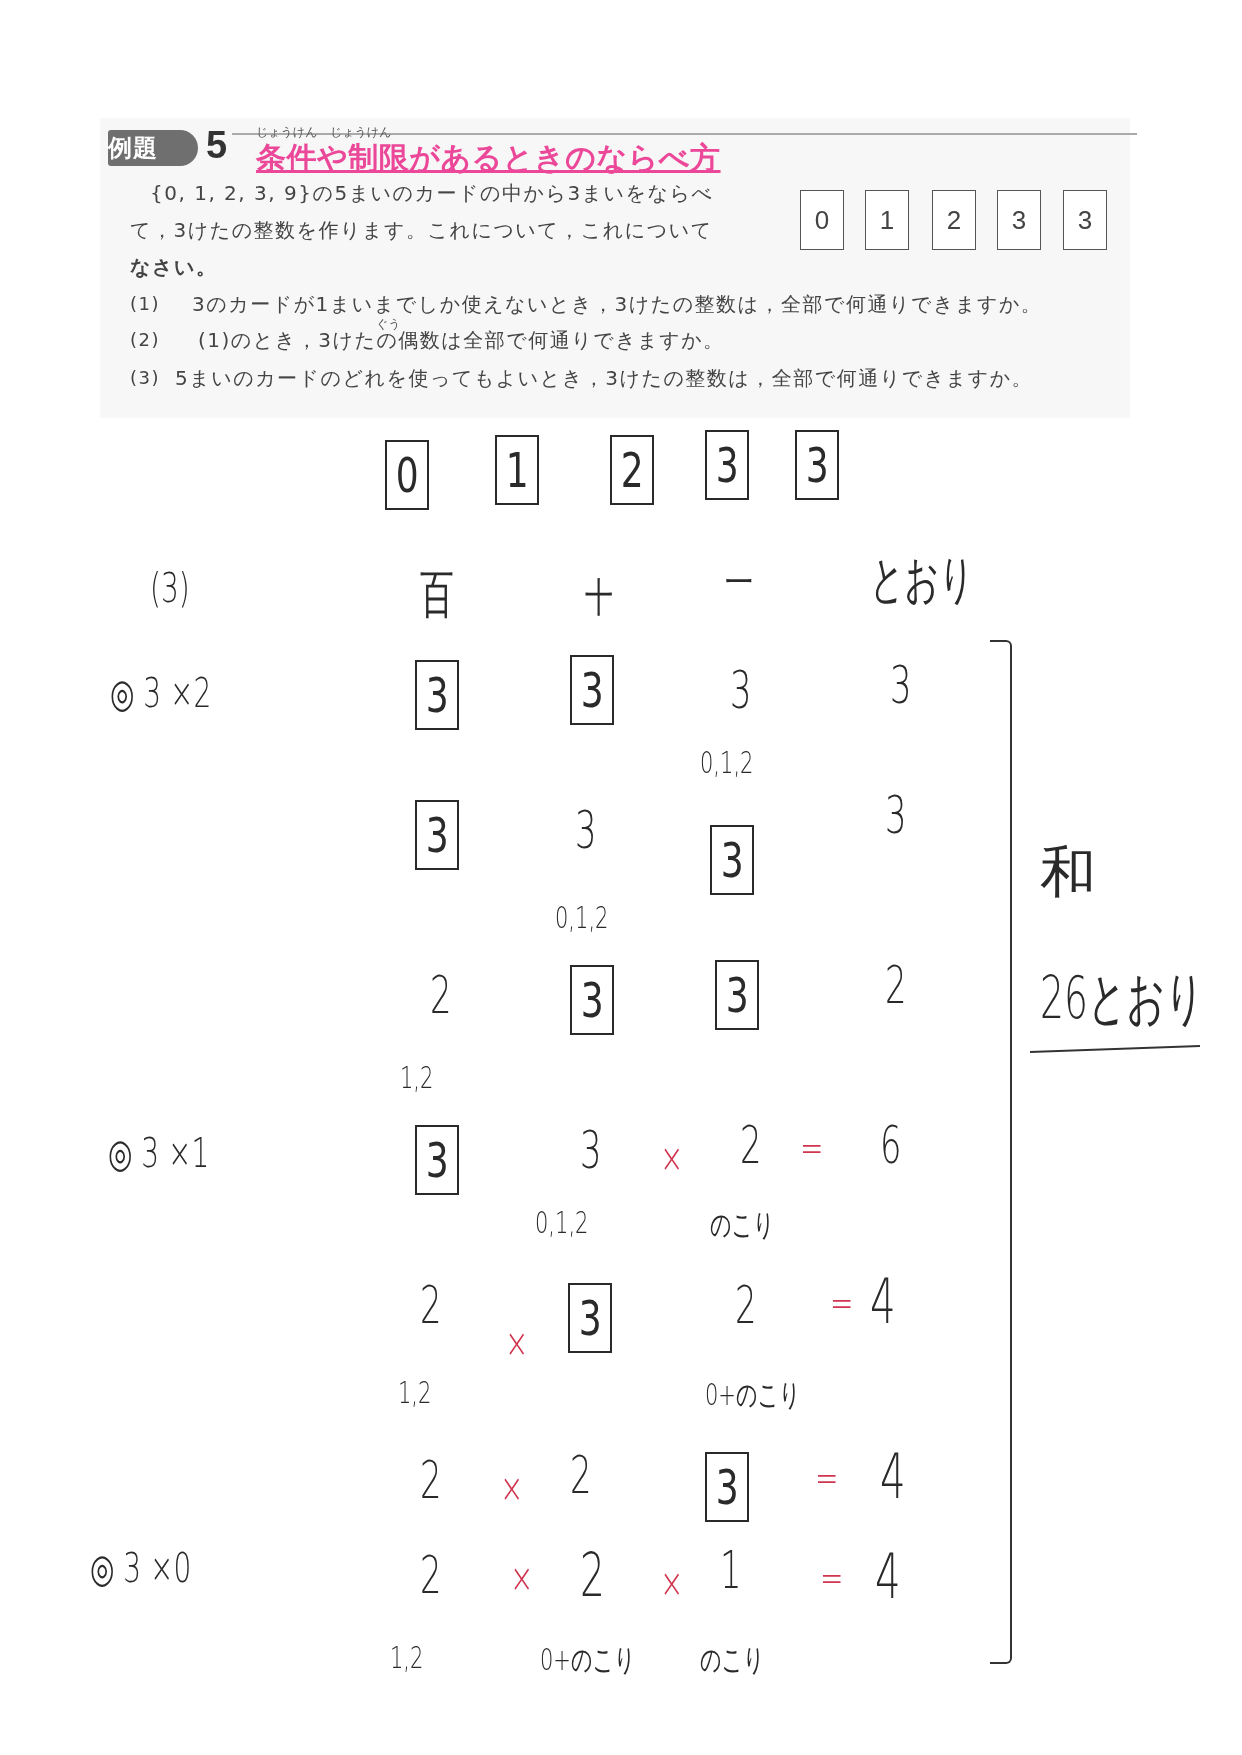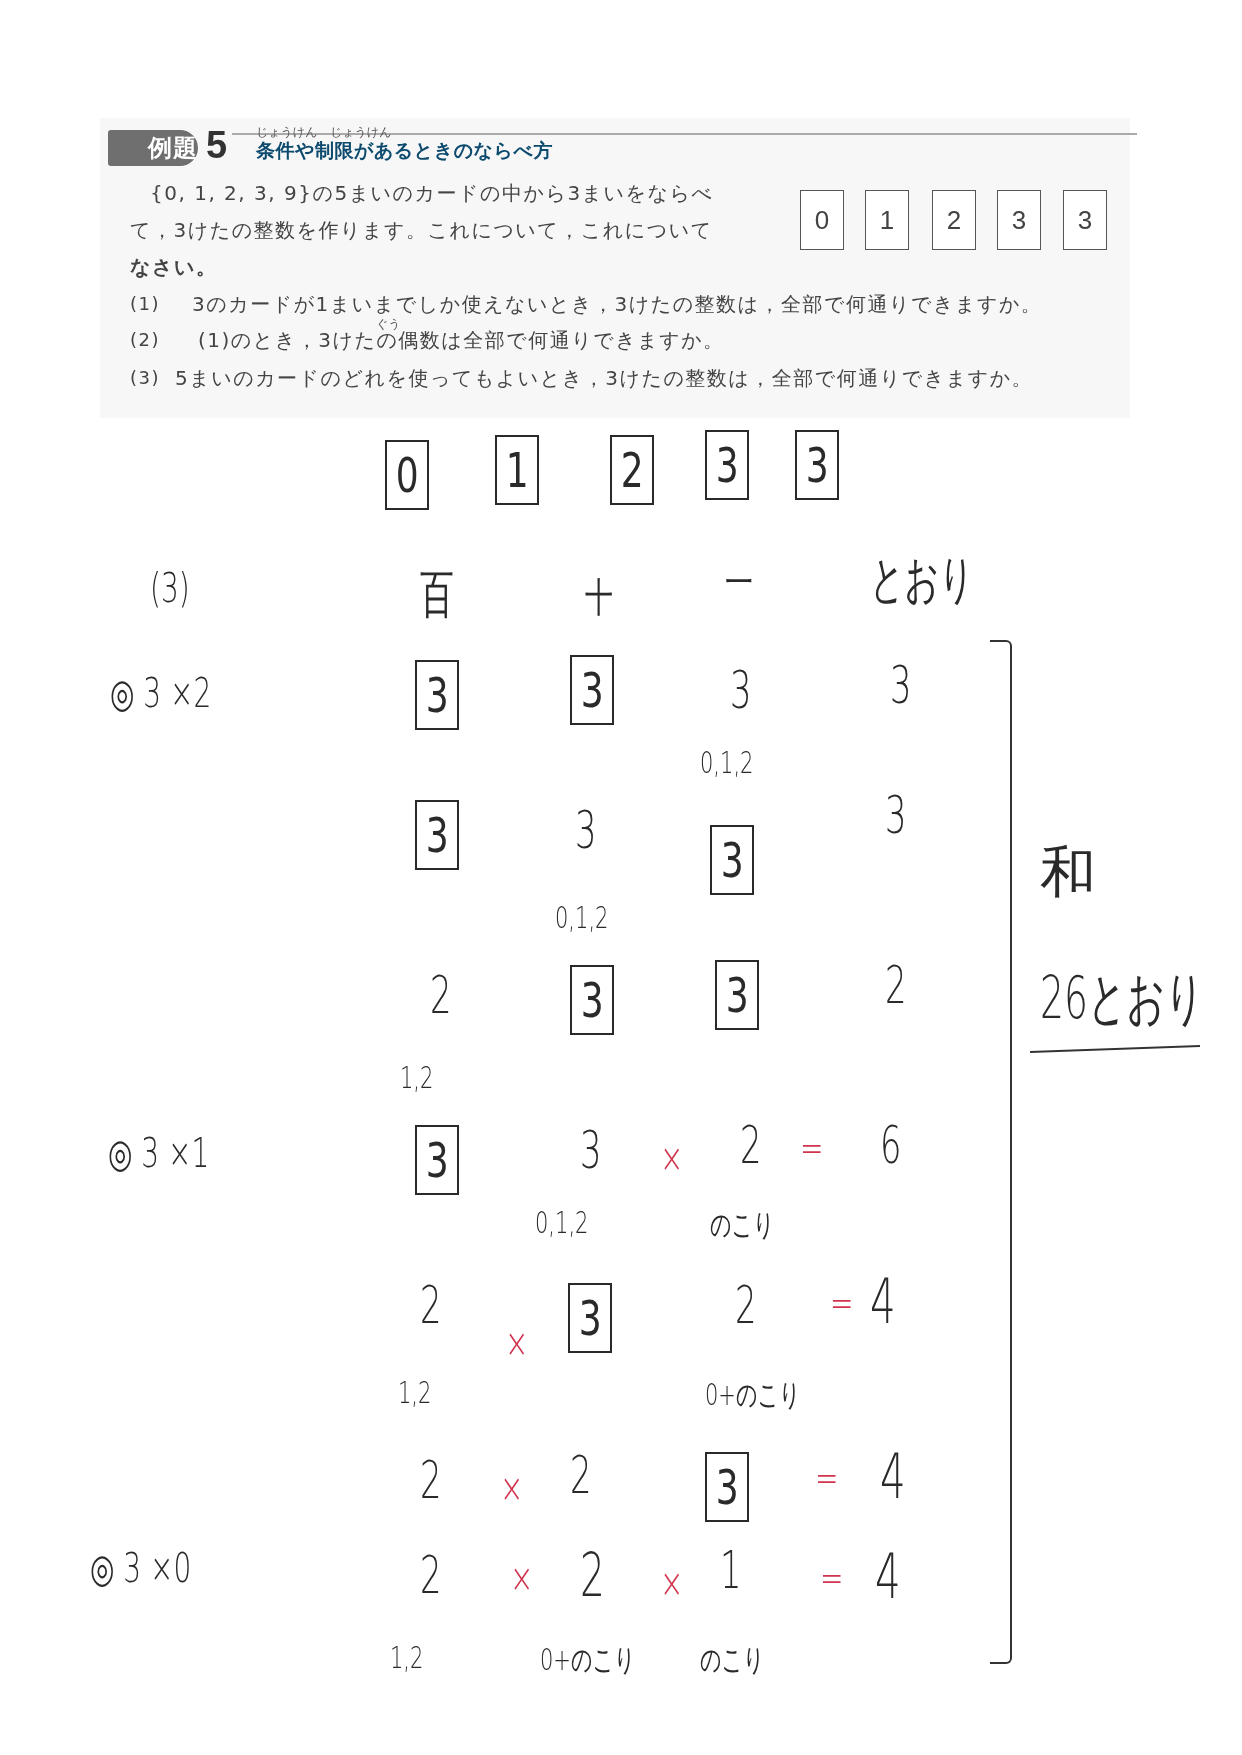--- a/index.html
+++ b/index.html
@@ -4,25 +4,25 @@
 <style>
   html, body { margin:0; padding:0; background:#fff; }
   body { width:1242px; height:1755px; position:relative; overflow:hidden;
          font-family:"DejaVu Sans", sans-serif; color:#222; }
 
   
   .printed { position:absolute; left:100px; top:118px; width:1030px; height:300px;
              background:#f7f7f7; }
   .hdr-line { position:absolute; left:232px; top:133px; width:905px; height:2px; background:#aaa; }
   .badge { position:absolute; left:108px; top:130px; width:90px; height:36px; background:#6f6f6f;
-           color:#fff; font-weight:bold; font-size:24px; line-height:36px; text-align:right;
+           color:#fff; font-weight:bold; font-size:24px; line-height:36px; text-align:left;
            border-radius:3px 18px 18px 3px; letter-spacing:1px; }
   .num { position:absolute; left:206px; top:124px; font-size:38px; font-weight:bold; color:#333;
          font-family:"Liberation Sans", sans-serif; }
-  .ptitle { position:absolute; left:256px; top:138px; font-size:19px; font-weight:bold; color:#0c4a6e; letter-spacing:0.5px; }
+  .ptitle { position:absolute; left:256px; top:138px; font-size:30px; font-weight:bold; color:#ec4899; letter-spacing:0.5px;text-decoration:underline; }
   .ruby { position:absolute; font-size:12px; color:#555; }
   .ptext { position:absolute; font-size:20px; color:#444; letter-spacing:1.5px; white-space:nowrap; }
   .card { position:absolute; top:190px; width:42px; height:58px; border:1.5px solid #555; background:#fff;
           font-family:"Liberation Sans", sans-serif; font-size:26px; color:#444; text-align:center; line-height:58px; }
 
   
   .hw { position:absolute; font-family:"DejaVu Sans", sans-serif; font-weight:300; color:#2a2a2a; white-space:nowrap; }
   .hwbig { font-size:52px; transform:scaleX(0.65); transform-origin:left top; }
   .hwmid { font-size:40px; transform:scaleX(0.7); transform-origin:left top; }
   .hwsm  { font-size:30px; transform:scaleX(0.7); transform-origin:left top; }

